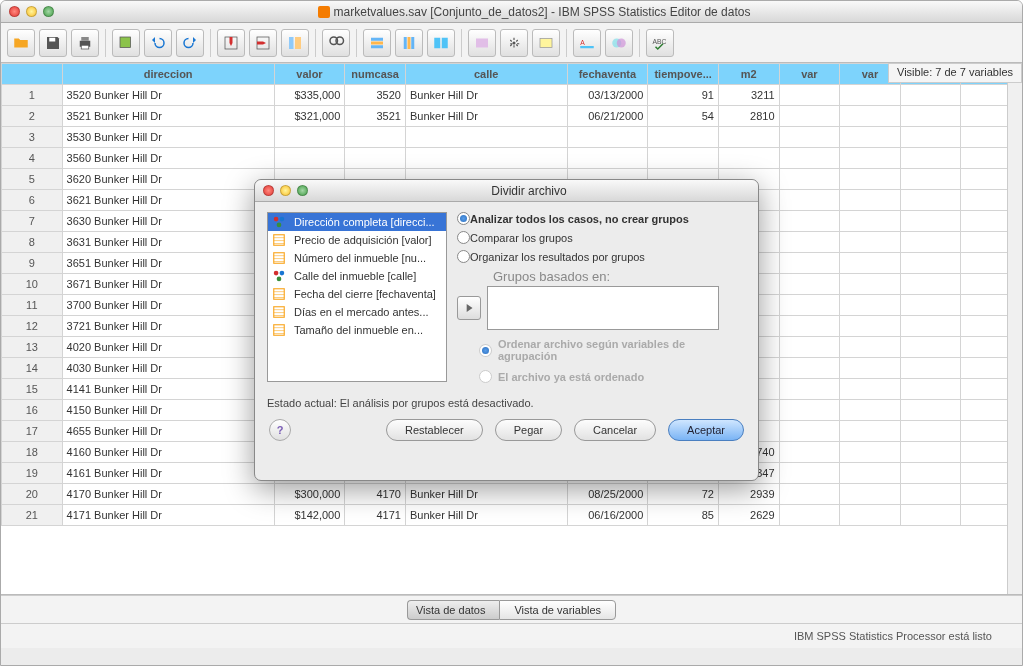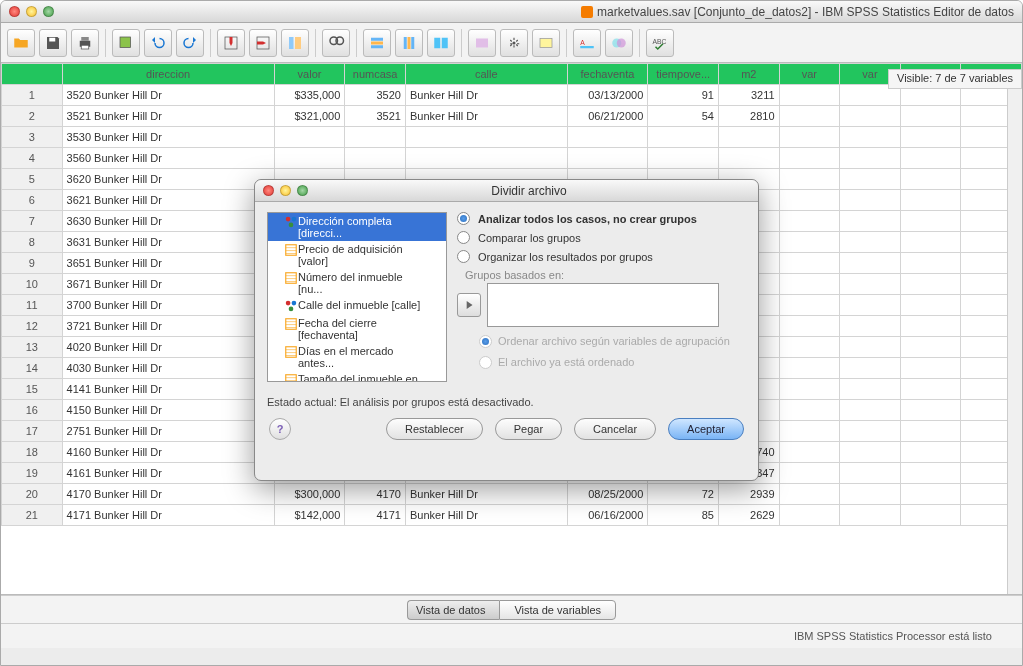--- a/index.html
+++ b/index.html
@@ -4,59 +4,59 @@
 <style>
 * { box-sizing: border-box; margin: 0; padding: 0; }
 body { font-family: "Lucida Grande", Arial, sans-serif; font-size: 11px; background: #fff; color: #333; }
 .window { width: 1023px; height: 666px; background: #ececec; border: 1px solid #aaa; border-radius: 6px 6px 0 0; position: relative; overflow: hidden; }
 .titlebar { height: 22px; background: linear-gradient(#f9f9f9,#d8d8d8); border-bottom: 1px solid #aaa; display: flex; align-items: center; padding: 0 8px; }
 .traffic { display: flex; gap: 6px; }
 .tlight { width: 11px; height: 11px; border-radius: 50%; border: 1px solid rgba(0,0,0,.2); }
 .red { background: radial-gradient(#ff8a80,#e53935); }
 .yellow { background: radial-gradient(#fff59d,#fbc02d); }
 .green { background: radial-gradient(#a5d6a7,#43a047); }
-.title-center { flex:1; text-align:center; font-size:12px; color:#444; display:flex; justify-content:flex-end; align-items:center; gap:4px;}
+.title-center { flex:1; text-align:center; font-size:12px; color:#444; display:flex; justify-content:center; align-items:center; gap:4px;}
 .title-icon { width:12px; height:12px; background:#f57c00; border-radius:2px; display:inline-block;}
 .toolbar { height: 40px; background:#f3f3f3; border-bottom:1px solid #bbb; display:flex; align-items:center; gap:4px; padding: 0 6px; }
 .tb-btn { width:28px; height:28px; background: linear-gradient(#fff,#e0e0e0); border:1px solid #bbb; border-radius:3px; display:flex; align-items:center; justify-content:center; }
 .tb-sep { width:1px; height:28px; background:#ccc; margin:0 2px;}
 .tb-btn svg { width:18px; height:18px; }
 .content { background:#fff; position:relative; height: calc(100% - 132px); border-bottom:1px solid #bbb;}
-.visible-bar { position:absolute; right:0; top:0; height:20px; background:#f5f5f5; border:1px solid #ccc; padding: 2px 8px; font-size:11px; z-index:1;margin-top:6px;}
+.visible-bar { position:absolute; right:0; top:0; height:20px; background:#f5f5f5; border:1px solid #ccc; padding: 2px 8px; font-size:11px; z-index:1;}
 .grid-wrap { overflow:hidden; position:relative; height:100%; }
 table.grid { border-collapse:collapse; width:100%; table-layout:fixed; font-size:11px; }
 table.grid th, table.grid td { border:1px solid #d4d4d4; padding:2px 4px; height:21px; white-space:nowrap; overflow:hidden; }
-table.grid th { background:#22c55e; font-weight:normal; color:#555; text-align:center; }
+table.grid th { background:#7dd3fc; font-weight:bold; color:#555; text-align:center; }
 table.grid td.rowhead { background:#f0f0f0; text-align:center; color:#555; width:50px; }
 table.grid td.num { text-align:right; }
 col.c-row { width:60px; } col.c-dir{width:210px;} col.c-val{width:70px;} col.c-num{width:60px;} col.c-calle{width:160px;} col.c-fecha{width:80px;} col.c-tiem{width:70px;} col.c-m2{width:60px;} col.c-var{width:60px;}
 .footer-tabs { height:28px; display:flex; justify-content:center; align-items:center; gap:0; background:#f3f3f3; border-top:1px solid #ccc;}
 .footer-tab { padding:3px 14px; border:1px solid #999; background: linear-gradient(#fff,#e5e5e5); font-size:11px; }
 .footer-tab.first { border-radius: 4px 0 0 4px; border-right:none; background: linear-gradient(#eee,#ccc); padding-left: 8px; }
 .footer-tab.last { border-radius: 0 4px 4px 0; }
 .statusbar { height:22px; background:#f3f3f3; border-top:1px solid #ccc; display:flex; justify-content:flex-end; align-items:center; padding:12px 30px; font-size:11px; color:#555;}
 
 .dialog { position:absolute; left:253px; top:178px; width:505px; height:302px; background:#ececec; border:1px solid #888; border-radius:7px; box-shadow:0 8px 30px rgba(0,0,0,.4); z-index:100; }
 .dlg-title { height:22px; background: linear-gradient(#f9f9f9,#d8d8d8); border-bottom:1px solid #aaa; border-radius:7px 7px 0 0; display:flex; align-items:center; padding:8px 8px;}
 .dlg-title .t { flex:1; text-align:center; font-size:12px; color:#333; }
 .dlg-body { padding:10px 12px; display:flex; gap:10px; }
 .varlist { width:180px; height:170px; background:#fff; border:1px solid #999; overflow:hidden; font-size:11px;}
-.varlist .item { padding:2px 16px; display:flex; align-items:flex-start; gap:0; }
+.varlist .item { padding:2px 4px; display:flex; align-items:center; gap:8px; }
 .varlist .item.selected { background:#3874d6; color:#fff; }
 .varicon { width:14px; height:14px; flex-shrink:0; display:inline-block;}
 .right-pane { flex:1; }
-.radio-row { display:flex; align-items:center; gap:8px; margin-bottom:6px; font-size:11px;}
+.radio-row { display:flex; align-items:center; gap:0; margin-bottom:6px; font-size:11px;}
 .radio { width:13px; height:13px; border:1px solid #888; border-radius:50%; display:inline-flex; align-items:center; justify-content:center; background:#fff;}
 .radio.checked::after { content:""; width:7px; height:7px; background: radial-gradient(#5a9de8,#2a6fc0); border-radius:50%; }
 .bold { font-weight:bold; }
-.groups-label { color:#888; font-size:11px; margin-left:8px; margin-bottom:2px; margin-top:4px;}
+.groups-label { color:#888; font-size:13px; margin-left:36px; margin-bottom:2px; margin-top:4px;}
 .groups-row { display:flex; align-items:center; gap:6px; margin-left:0;}
 .arrow-btn { width:24px; height:24px; background:linear-gradient(#fff,#ddd); border:1px solid #999; border-radius:3px; display:flex; align-items:center; justify-content:center;}
 .groups-box { width:232px; height:44px; background:#fff; border:1px solid #999;}
-.sub-radio { display:flex; align-items:flex-start; gap:6px; margin-left:22px; margin-top:8px; color:#aaa; font-size:11px;}
+.sub-radio { display:flex; align-items:center; gap:6px; margin-left:22px; margin-top:8px; color:#aaa; font-size:11px;font-weight:bold;}
 .sub-radio .radio { border-color:#ccc; }
 .status-line { padding:0 12px; font-size:11px; color:#444; margin-top:4px;}
 .dlg-buttons { display:flex; align-items:center; gap:12px; padding:10px 14px; }
 .help-btn { width:22px; height:22px; border:1px solid #aaa; border-radius:50%; background:linear-gradient(#fff,#e0e0e0); display:flex; align-items:center; justify-content:center; color:#7a5db5; font-weight:bold; margin-right:auto;}
 .mac-btn { padding:8px 18px; height:22px; border:1px solid #999; border-radius:11px; background:linear-gradient(#fdfdfd,#e2e2e2); font-size:11px; color:#333; display:flex; align-items:center;}
 .mac-btn.primary { background:linear-gradient(#cfe6ff,#7ab4f5); border-color:#4a7fc0; color:#223;}
 .vbar { position:absolute; right:0; top:20px; bottom:0; width:15px; background:#f0f0f0; border-left:1px solid #ccc;}
 </style>
 </head>
 <body>
@@ -451,21 +451,21 @@
   <td class="num"></td>
   <td class="num"></td>
   <td class="num"></td>
   <td></td>
               <td></td>
               <td></td>
               <td></td>
             </tr>
             <tr>
               <td class="rowhead">17</td>
-  <td>2751 Bunker Hill Dr</td>
+  <td>4655 Bunker Hill Dr</td>
   <td class="num"></td>
   <td class="num"></td>
   <td></td>
   <td class="num"></td>
   <td class="num"></td>
   <td class="num"></td>
   <td></td>
               <td></td>
               <td></td>
               <td></td>

